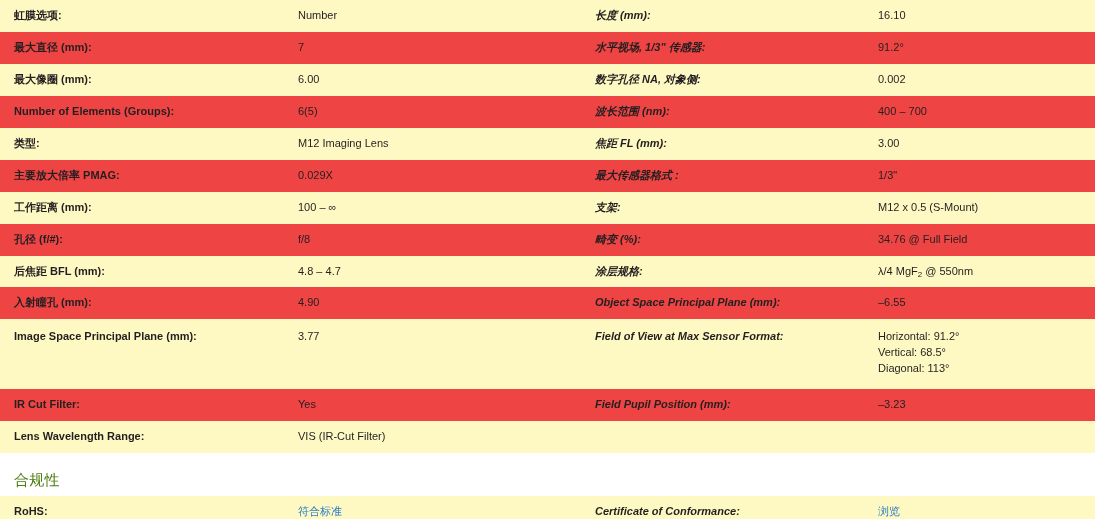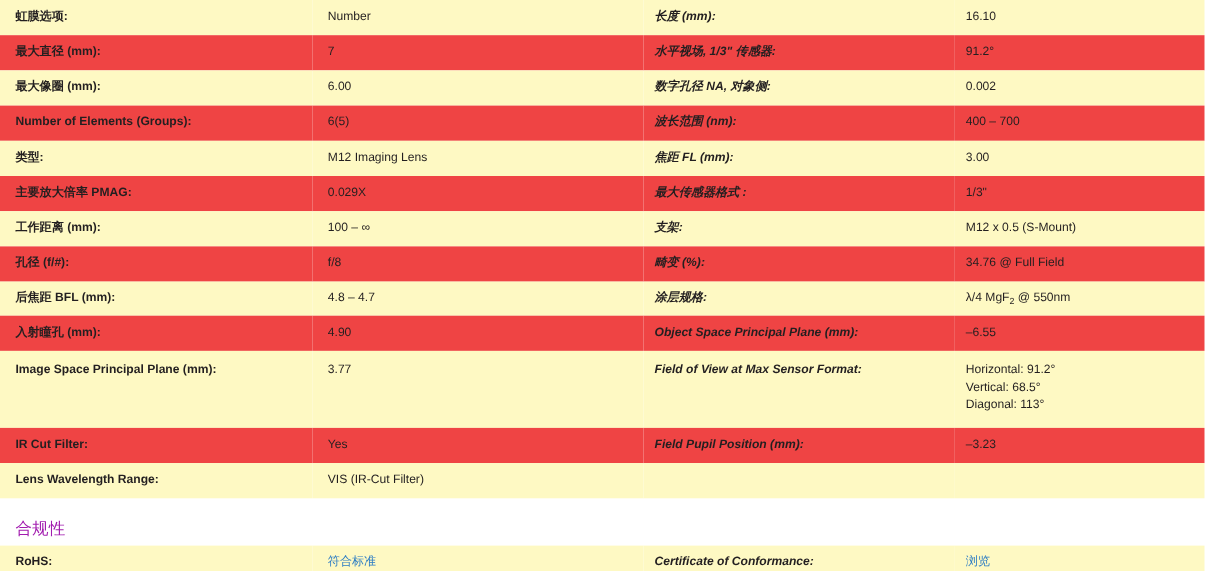--- a/index.html
+++ b/index.html
@@ -49,21 +49,21 @@
     font-style: italic;
   }
   td.value-right {
     width: 275px;
     font-weight: normal;
     padding-left: 10px;
   }
   .section-heading {
     font-size: 15px;
     font-weight: normal;
-    color: #a21caf;
+    color: #4d7c0f;
     padding: 18px 0 6px 14px;
     letter-spacing: 0.2px;
   }
   .link {
     color: #2b7cc4;
     text-decoration: none;
     cursor: pointer;
   }
   .multiline span {
     display: block;

